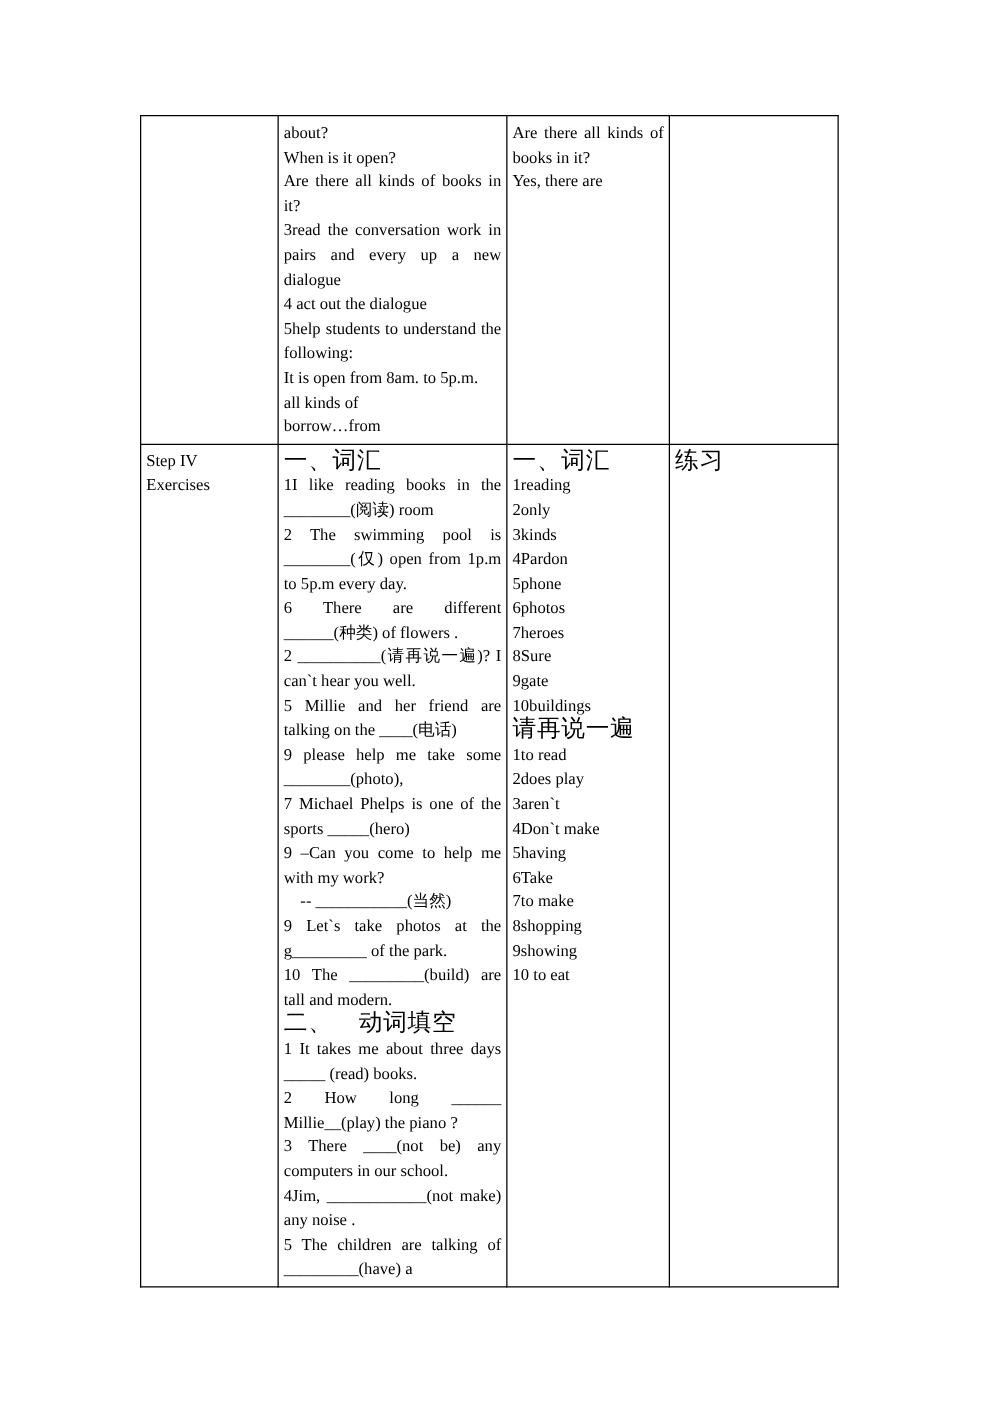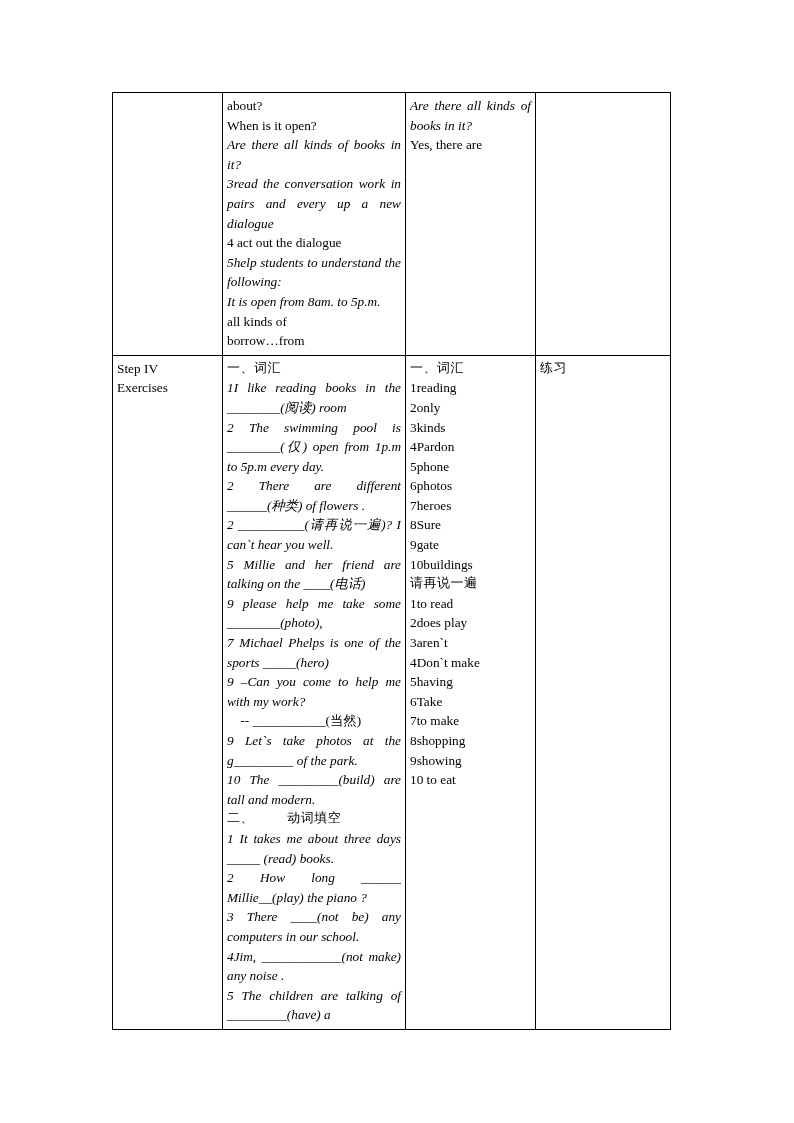--- a/index.html
+++ b/index.html
@@ -47,25 +47,24 @@
     word-break: break-word;
   }
   
   .just {
     text-align: justify;
     text-align-last: left;
     text-justify: inter-word;
     display: block;
     white-space: pre-wrap;
     word-break: break-word;
-    font-style: italic;
   }
   .cjk {
-    font-family: Liberation Mono, monospace;
-    font-size: 13px;
+    font-family: Liberation Serif, serif;
+    font-size: 19px;
     letter-spacing: 0.5px;
   }
 </style>
 </head>
 <body>
 
 <div class="page">
 
   <table class="lesson-table">
     <colgroup>
@@ -100,21 +99,21 @@
 
       <tr>
         <td>
           <span class="ln">Step IV
 Exercises</span>
         </td>
         <td>
           <span class="ln cjk">一、词汇</span>
           <span class="just">1I like reading books in the ________(阅读) room</span>
           <span class="just">2 The swimming pool is ________(仅) open from 1p.m to 5p.m every day.</span>
-          <span class="just">2  There  are  different ______(种类) of flowers .</span>
+          <span class="just">6  There  are  different ______(种类) of flowers .</span>
           <span class="just">2 __________(请再说一遍)? I can`t hear you well.</span>
           <span class="just">5 Millie and her friend are talking on the ____(电话)</span>
           <span class="just">9 please help me take some ________(photo),</span>
           <span class="just">7 Michael Phelps is one of the sports _____(hero)</span>
           <span class="just">9 –Can you come to help me with my work?</span>
           <span class="ln">    -- ___________(当然)</span>
           <span class="just">9 Let`s take photos at the g_________ of the park.</span>
           <span class="just">10 The _________(build) are tall and modern.</span>
           <span class="ln cjk">二、    动词填空</span>
           <span class="just">1 It takes me about three days _____ (read) books.</span>

